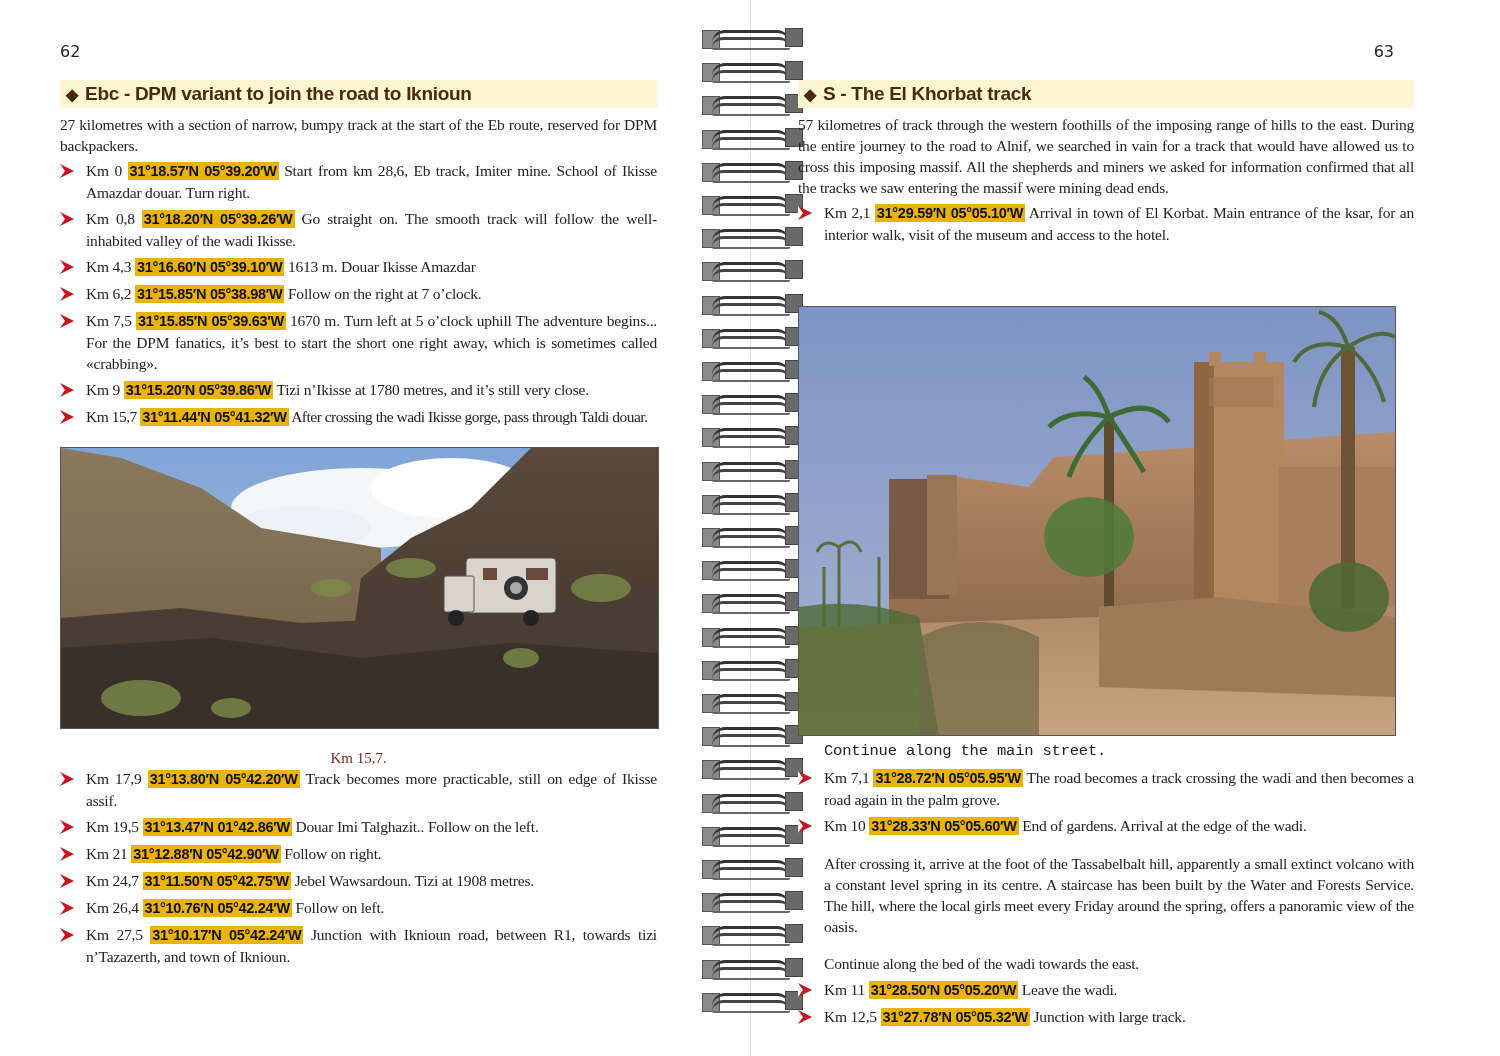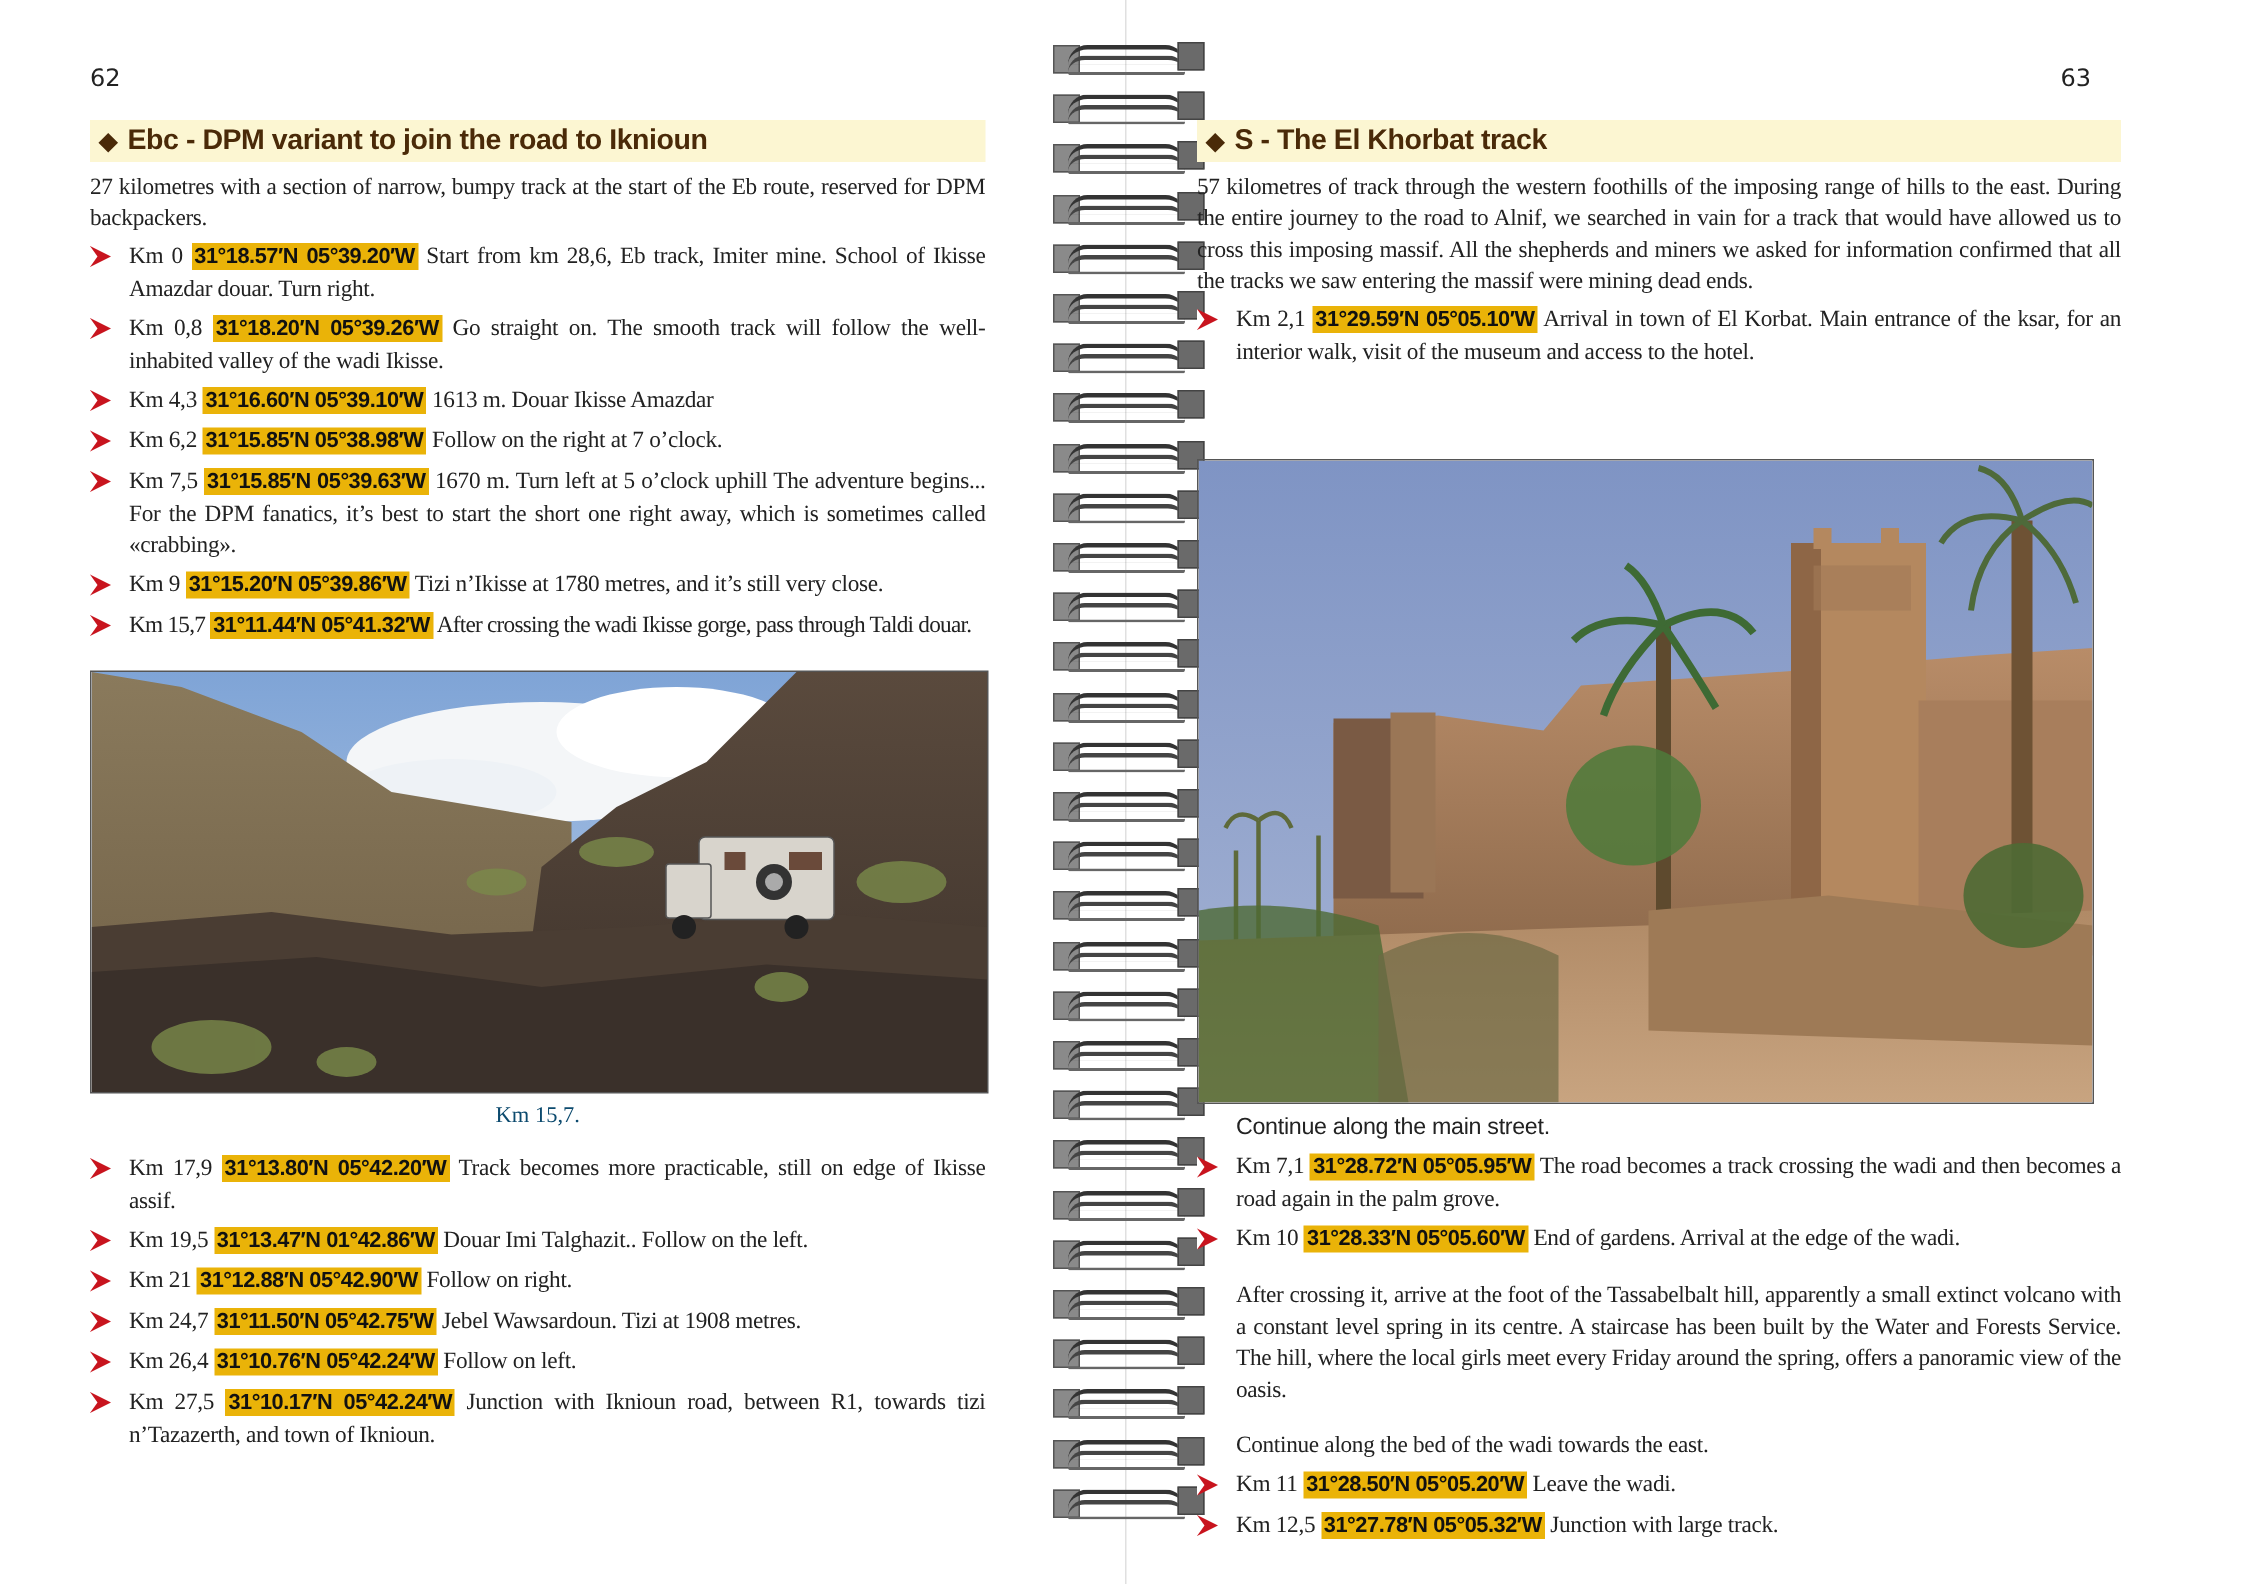--- a/index.html
+++ b/index.html
@@ -21,24 +21,24 @@
   .body-text { font-family:"Liberation Serif", serif; font-size:15.5px; line-height:21px; color:#222; text-align:justify;
         margin-top:6px; letter-spacing:-0.2px; }
   ul.route { list-style:none; margin:4px 0 0 0; padding:0; }
   ul.route li { position:relative; padding-left:26px; font-family:"Liberation Serif", serif; font-size:15.5px;
         line-height:21px; color:#222; text-align:justify; margin-bottom:5px; letter-spacing:-0.2px; }
   ul.route li .arrow { position:absolute; left:0; top:4px; width:0; height:0;
         border-top:7px solid transparent; border-bottom:7px solid transparent; border-left:14px solid #c8141e; }
   ul.route li .arrow::after { content:""; position:absolute; left:-14px; top:-7px; width:0; height:0;
         border-top:7px solid transparent; border-bottom:7px solid transparent; border-left:5px solid #fff; }
   .coord { background:#eab308; font-weight:bold; font-family:"Liberation Sans", sans-serif; font-size:14.5px; padding:1px 2px; color:#111; letter-spacing:-0.3px; }
-  .plain-line { font-family:Liberation Sans, sans-serif; font-size:15.5px; line-height:21px; color:#222; padding-left:26px; letter-spacing:-0.2px; }
+  .plain-line { font-family:Liberation Mono, monospace; font-size:15.5px; line-height:21px; color:#222; padding-left:26px; letter-spacing:-0.2px; }
   .indent-para { margin-top:16px; }
   .photo { border:1px solid #555; position:relative; overflow:hidden; }
-  .caption { text-align:center; font-family:"Liberation Serif", serif; font-size:15px; color:#0c4a6e; margin-top:5px; }
+  .caption { text-align:center; font-family:"Liberation Serif", serif; font-size:15px; color:#7f1d1d; margin-top:19px; }
   .spiral { position:absolute; left:700px; top:0; width:105px; height:1056px; }
   .ring { position:absolute; left:0; width:105px; height:20px; }
   .ring .tab-l { position:absolute; left:2px; top:2px; width:16px; height:17px; background:#8a8a8a; border:1px solid #555; }
   .ring .tab-r { position:absolute; right:2px; top:0px; width:16px; height:17px; background:#6a6a6a; border:1px solid #444; }
   .ring .wire1 { position:absolute; left:12px; top:2px; width:78px; height:10px; border-top:3px solid #333; border-radius:40px 40px 0 0; }
   .ring .wire2 { position:absolute; left:12px; top:9px; width:78px; height:8px; border-top:3px solid #444; border-bottom:2px solid #666; border-radius:40px 40px 6px 6px; }
   .spine-line { position:absolute; left:750px; top:0; width:1px; height:1056px; background:#e0e0e0; }
 </style>
 </head>
 <body>

